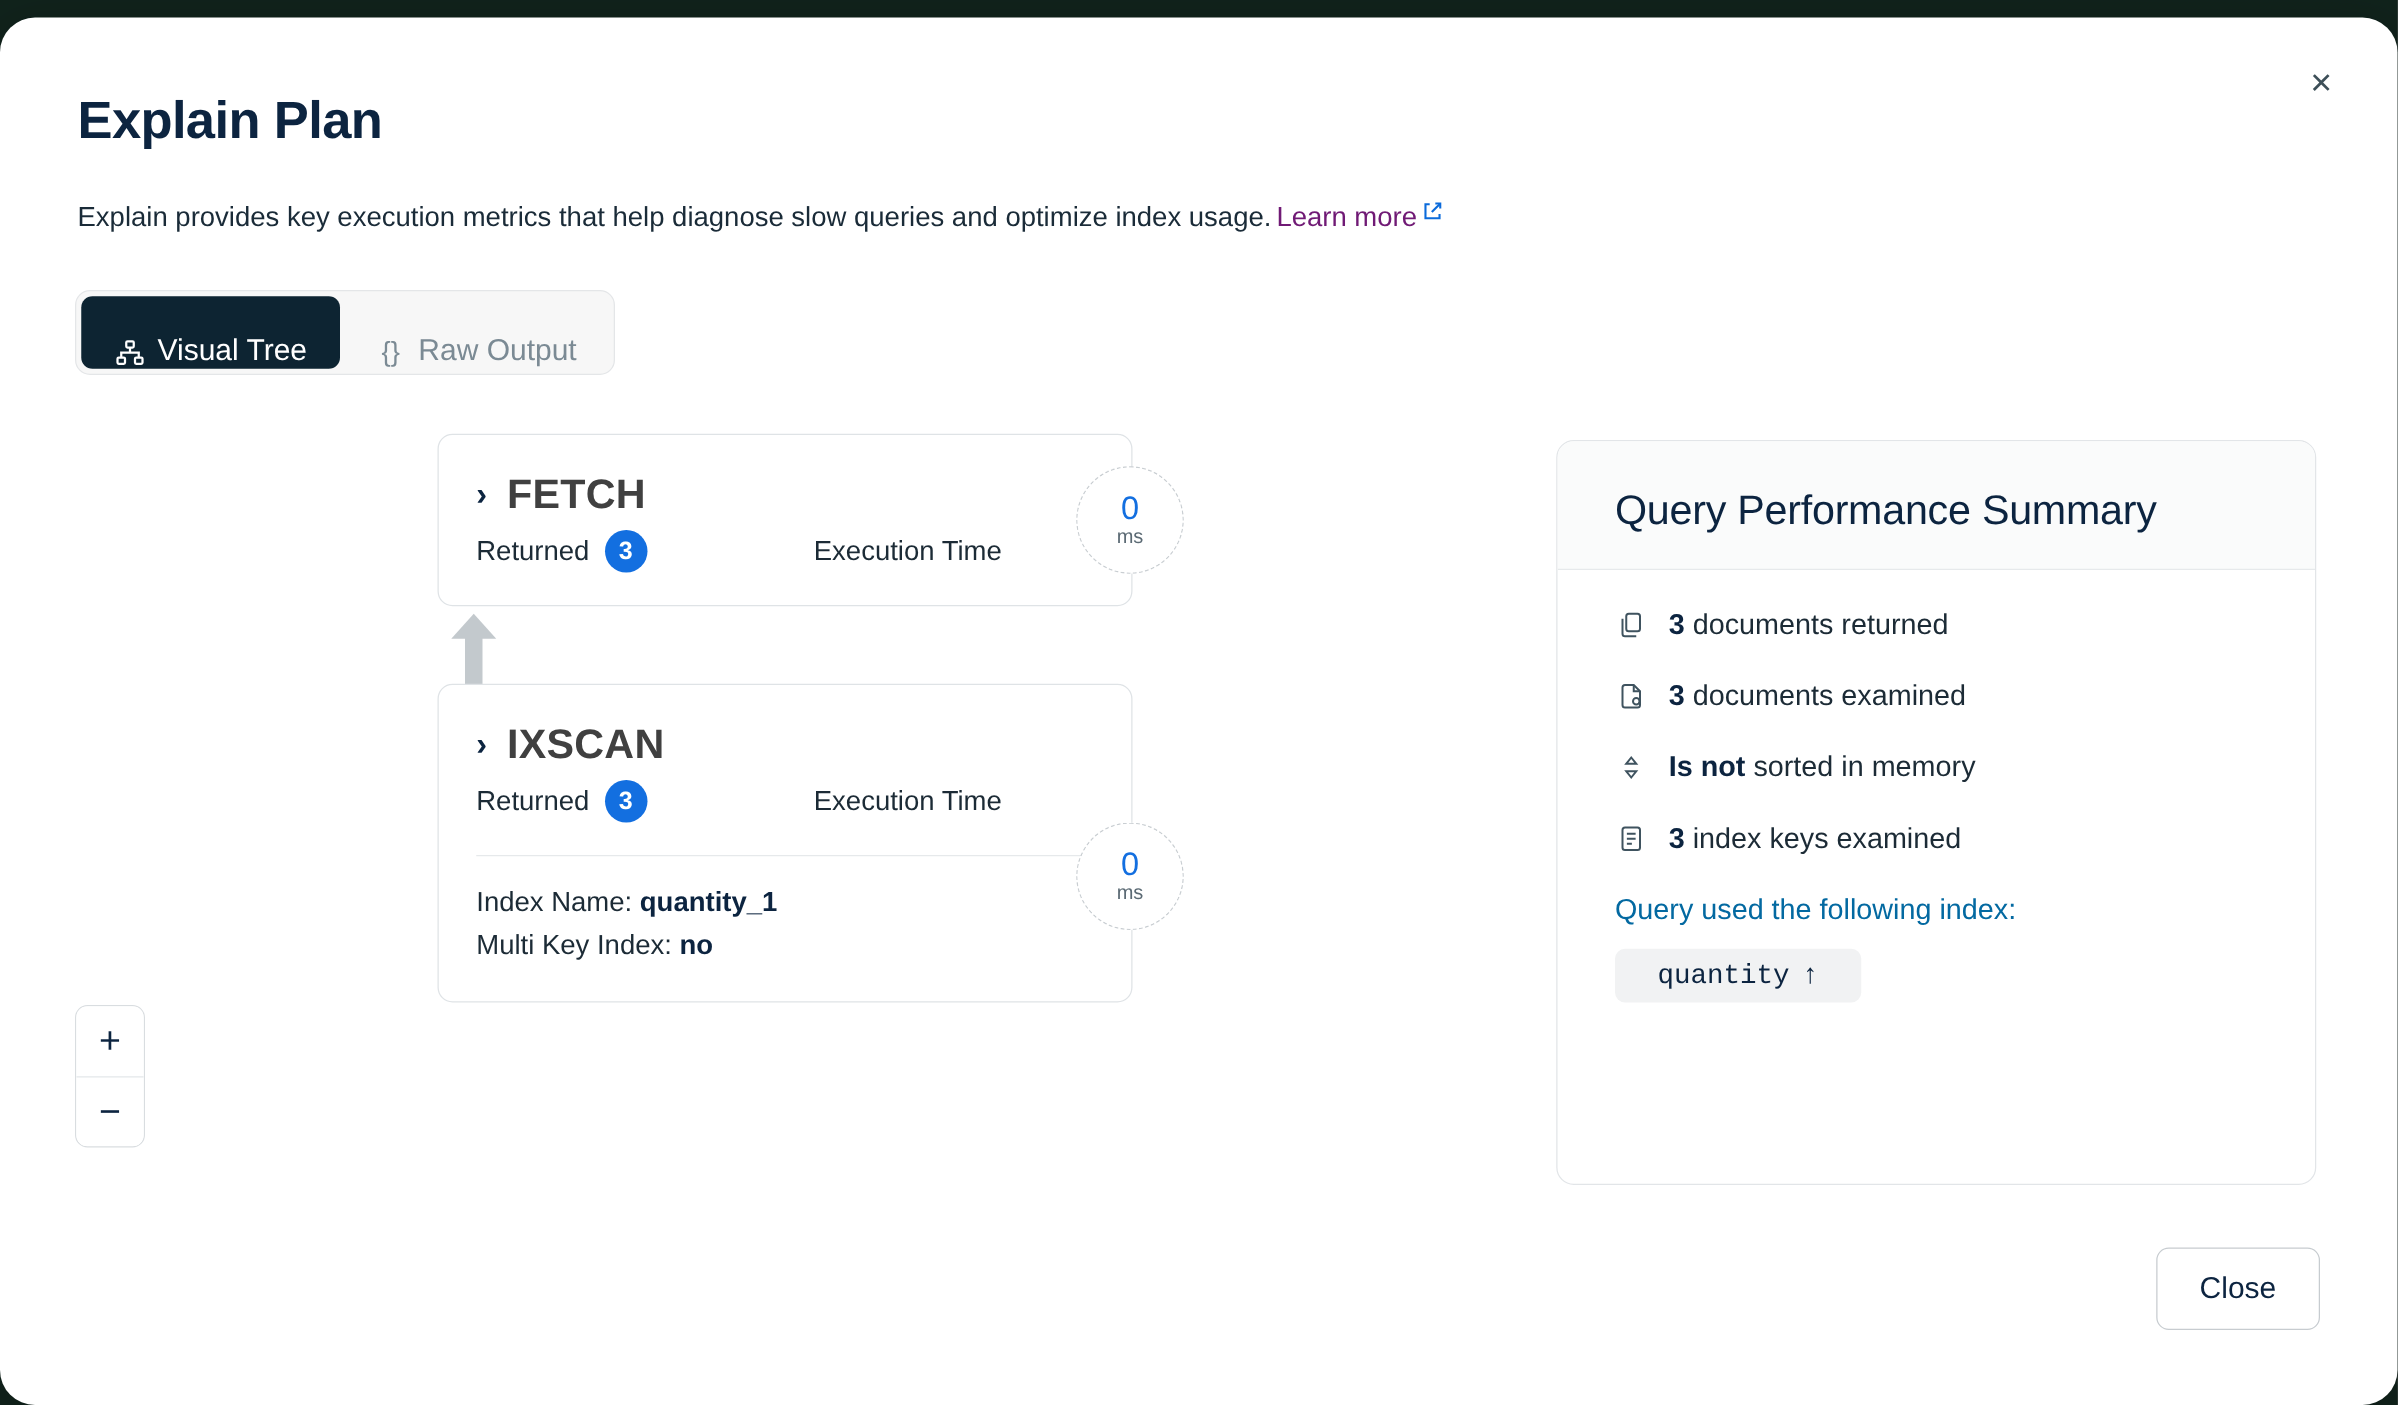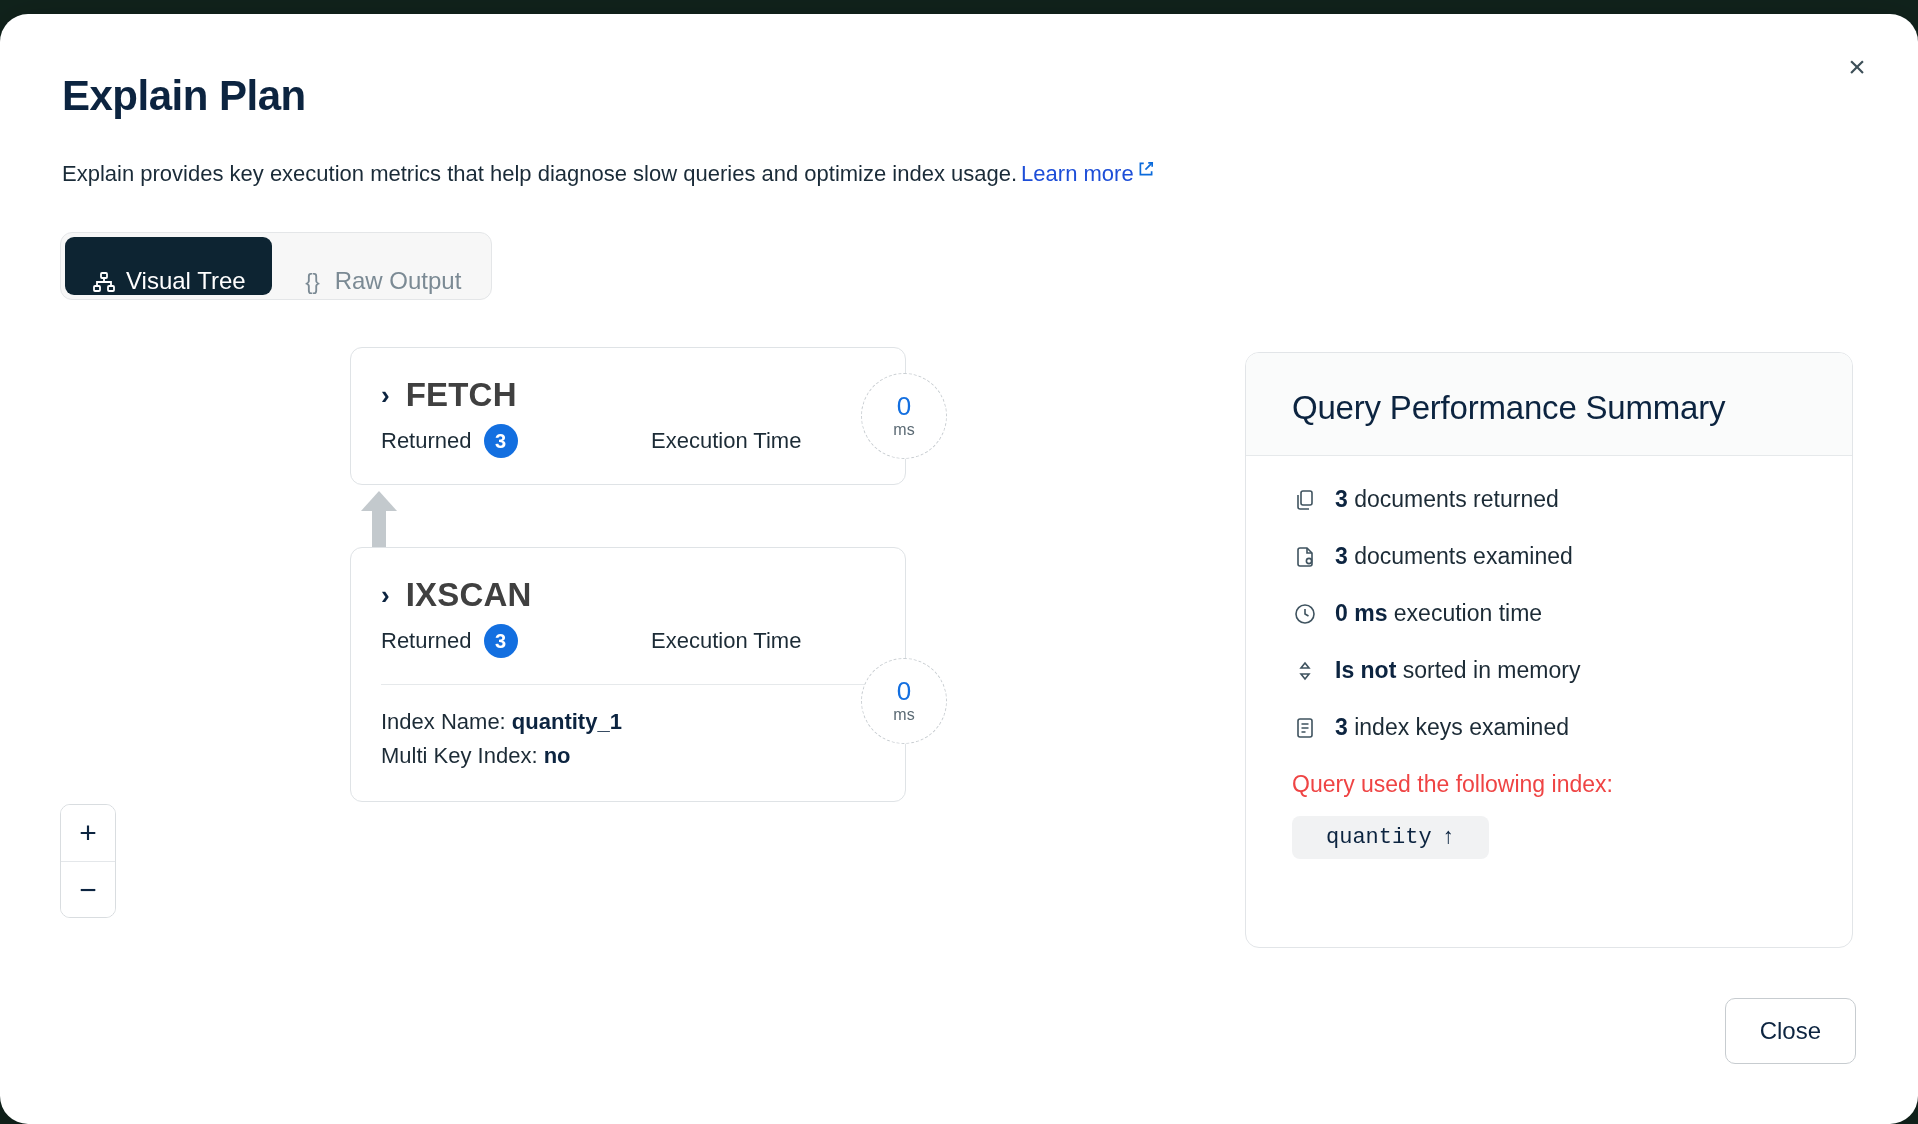--- a/index.html
+++ b/index.html
@@ -42,21 +42,21 @@
     color: #0c2440;
     letter-spacing: -0.5px;
   }
   .subtitle {
     position: absolute;
     left: 62px; top: 144px;
     font-size: 22px;
     color: #1a2b38;
   }
   .subtitle .link {
-    color: #1d4ed8;
+    color: #701a75;
     cursor: pointer;
     margin-left: 4px;
   }
   .ext-icon {
     display: inline-block;
     margin-left: 3px;
     vertical-align: 3px;
   }
   .toggle-group {
     position: absolute;
@@ -243,21 +243,21 @@
   .sum-icon {
     width: 26px; height: 26px;
     display: inline-flex;
     align-items: center;
     justify-content: center;
     color: #3f535f;
     flex: 0 0 26px;
   }
   .sum-note {
     font-size: 23px;
-    color: #ef4444;
+    color: #0369a1;
     margin-top: 2px;
     margin-bottom: 18px;
   }
   .index-chip {
     display: inline-flex;
     align-items: center;
     gap: 10px;
     background: #f1f2f3;
     border-radius: 8px;
     padding: 9px 34px;
@@ -395,29 +395,20 @@
         <span class="sum-icon">
           <svg width="24" height="24" viewBox="0 0 24 24" fill="none" stroke="#3f535f" stroke-width="1.6">
             <path d="M14 3H7a2 2 0 0 0-2 2v14a2 2 0 0 0 2 2h10a2 2 0 0 0 2-2V8z"></path>
               <path d="M14 3v5h5"></path>
               <circle cx="16" cy="16" r="2.6"></circle>
           </svg>
         </span>
         <span><b>3</b> <span>documents examined</span></span>
       </div>
 
-      <div class="sum-row">
-        <span class="sum-icon">
-          <svg width="24" height="24" viewBox="0 0 24 24" fill="none" stroke="#3f535f" stroke-width="1.6">
-            <circle cx="12" cy="12" r="9"></circle>
-              <path d="M12 7v5l3.5 2"></path>
-          </svg>
-        </span>
-        <span><b>0 ms</b> <span>execution time</span></span>
-      </div>
 
       <div class="sum-row">
         <span class="sum-icon">
           <svg width="24" height="24" viewBox="0 0 24 24" fill="none" stroke="#3f535f" stroke-width="1.6">
             <path d="M12 4l4 5H8zM12 20l4-5H8z"></path>
           </svg>
         </span>
         <span><b>Is not</b> <span>sorted in memory</span></span>
       </div>
 

